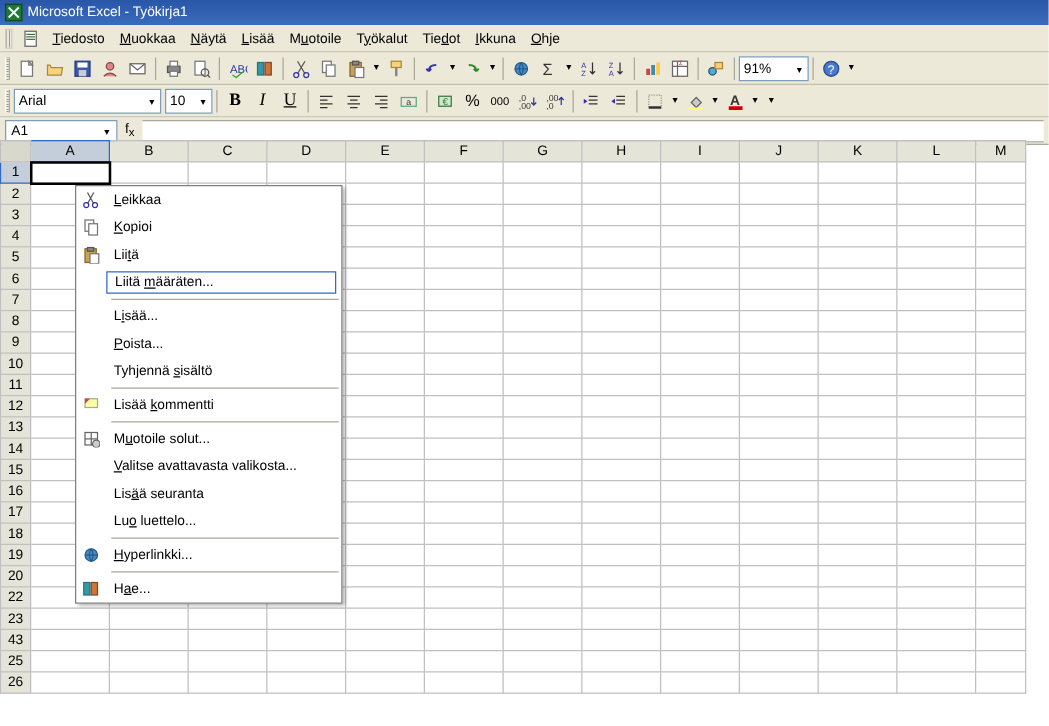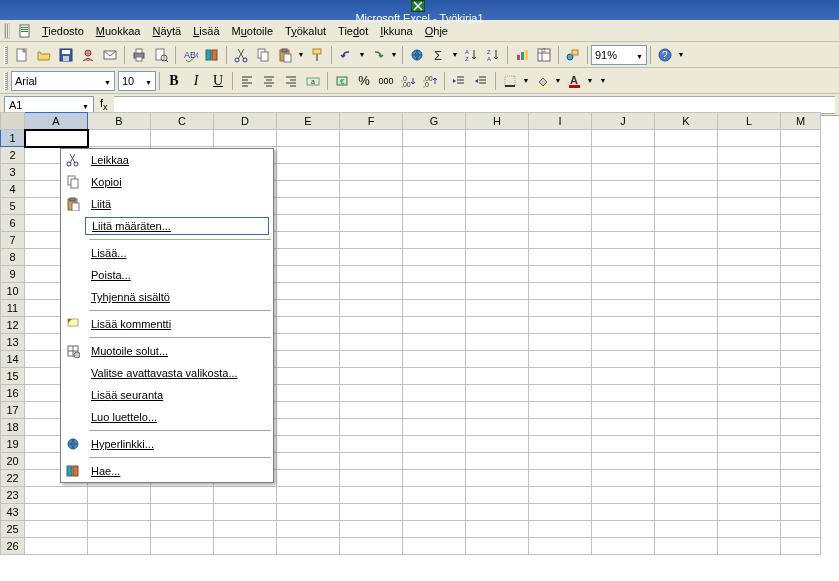--- a/index.html
+++ b/index.html
@@ -1,19 +1,19 @@
 <!DOCTYPE html>
 <html><head>
 <meta charset="utf-8">
 <style>
 * { box-sizing: border-box; margin: 0; padding: 0; font-family: "Tahoma", "Arial", sans-serif; }
 body { background: #fff; width: 839px; height: 581px; overflow: hidden; position: relative; }
 
 
-.title-bar { height: 20px; background: linear-gradient(#2957a7,#3b6bbc); color: #fff; display: flex; align-items: center; padding: 0 4px; font-size: 11px; flex-direction: column; }
+.title-bar { height: 20px; background: linear-gradient(#2957a7,#3b6bbc); color: #fff; display: flex; align-items: center; padding: 0 4px; font-size: 11px; }
 .title-bar .app-icon { width: 14px; height: 14px; background: #1f7a3a; margin-right: 4px; display: inline-flex; align-items:center; justify-content:center; border:1px solid #0c4a1e;}
 .title-bar .app-icon svg { width:10px; height:10px; }
 
 
 .menu-bar { height: 22px; background: #ece9d8; border-bottom: 1px solid #c0c0b0; display: flex; align-items: center; padding: 0 4px; font-size: 11px; }
 .menu-bar .grip { width: 6px; height: 16px; margin-right: 4px; background: repeating-linear-gradient(90deg,#999 0 1px, transparent 1px 2px); border:1px solid #ccc; }
 .menu-bar .menu-item { padding: 2px 6px; cursor: default; }
 .menu-bar .menu-item u { text-decoration: underline; }
 
 
@@ -46,21 +46,21 @@
 table.grid th.corner { width:24px; height:17px; background:#d8d8cc; }
 table.grid th.colhdr.sel, table.grid th.rowhdr.sel { background:#c3ceda; border-color:#316ac5; }
 table.grid td { height: 17px; background:#fff; }
 td.active { outline: 2px solid #000; outline-offset:-1px; background:#fff; }
 
 .colA{width:63px}.colB{width:63px}.colC{width:63px}.colD{width:63px}.colE{width:63px}.colF{width:63px}.colG{width:63px}.colH{width:63px}.colI{width:63px}.colJ{width:63px}.colK{width:63px}.colL{width:63px}.colM{width:40px}
 
 
 .ctx-menu { position: absolute; top: 148px; left: 60px; width: 214px; background: #fff; border: 1px solid #808080; box-shadow: 2px 2px 3px rgba(0,0,0,0.3); font-size: 11px; }
 .ctx-menu .icon-col { width: 24px; display:inline-flex; align-items:center; justify-content:center; }
-.ctx-item { height: 22px; display: flex; align-items: center; padding: 0 4px 0 0; cursor: default; text-decoration: underline; }
+.ctx-item { height: 22px; display: flex; align-items: center; padding: 0 4px 0 0; cursor: default; }
 .ctx-item.highlight { }
 .ctx-item.highlight .lbl { border:1px solid #316ac5; background:#ffffff; }
 .ctx-item .lbl { flex:1; padding: 2px 6px; }
 .ctx-sep { height: 1px; margin: 2px 2px 2px 28px; background:#aca899; }
 .ctx-item u { text-decoration: underline; }
 
 svg { display:block; }
 .arrow::after{content:"▼"; font-size:7px; color:#000;}
 </style>
 </head>
@@ -257,21 +257,21 @@
       <svg width="16" height="16">
         <circle cx="8" cy="8" r="6" fill="#4a7acf" stroke="#2a4a8a"></circle>
         <text x="5" y="12" font-size="10" fill="#fff">?</text>
       </svg>
     </span>
   <span class="tb-drop arrow"></span>
 </div>
 
 <div class="toolbar">
   <span class="grip"></span>
-  <span class="tb-combo" style="width:104px">
+  <span class="tb-combo" style="width:118px">
     <span>Arial</span>
     <span class="arrow"></span>
   </span>
   <span class="tb-combo" style="width:38px;margin-left:3px">
     <span>10</span>
     <span class="arrow"></span>
   </span>
   <span class="tb-sep"></span>
   <span class="tb-btn fmt-bold">B</span>
   <span class="tb-btn fmt-italic">I</span>

